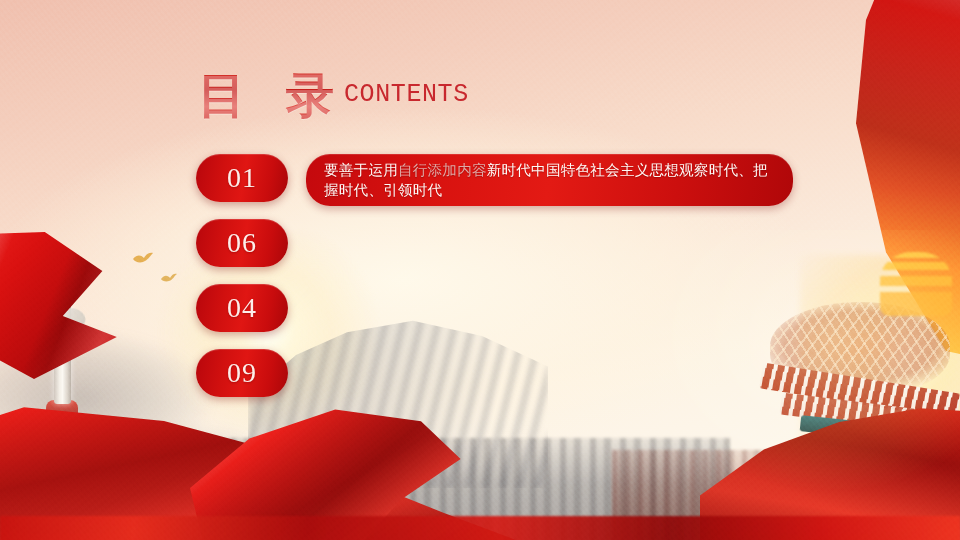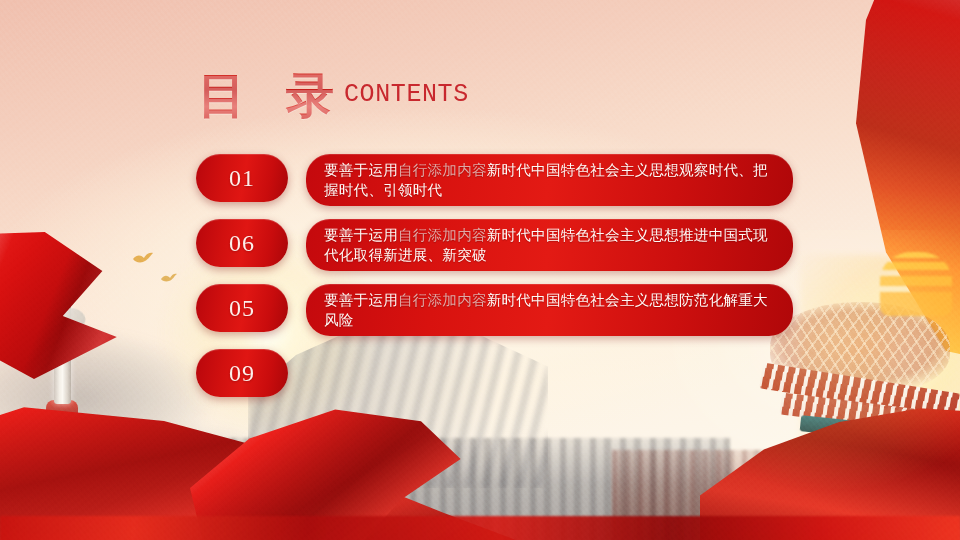--- a/index.html
+++ b/index.html
@@ -247,21 +247,21 @@
   }
   .badge{
     position:absolute; left:0; top:0; width:92px; height:48px;
     border-radius:24px;
     background:linear-gradient(100deg,#b8060c 0%, #d1100f 30%, #e01613 52%, #c90c0d 78%, #a90609 100%);
     box-shadow:0 3px 9px rgba(120,6,6,.34), inset 0 1px 0 rgba(255,255,255,.16);
     display:flex; align-items:center; justify-content:center;
   }
   .badge-num{
     font-family:"Liberation Serif", serif;
-    font-size:24px; color:#fdeeea; letter-spacing:1px; line-height:1;
+    font-size:28px; color:#fdeeea; letter-spacing:1px; line-height:1;
     text-shadow:0 1px 2px rgba(90,0,0,.35);
   }
   .bar{
     position:absolute; left:110px; top:0; width:487px; height:52px;
     border-radius:24px;
     background:linear-gradient(98deg,#c4090d 0%, #d8120f 26%, #e31a14 50%, #cc0f0e 76%, #b00709 100%);
     box-shadow:0 3px 9px rgba(120,6,6,.30), inset 0 1px 0 rgba(255,255,255,.13);
     display:flex; align-items:center;
     padding:0 16px 0 18px;
   }
@@ -342,32 +342,26 @@
         </div>
         <div class="bar">
           <span class="bar-text"><span>要善于运用</span><span class="ph">自行添加内容</span><span>新时代中国特色社会主义思想观察时代、把握时代、引领时代</span></span>
         </div>
       </div>
 
       <div class="toc-row">
         <div class="badge">
           <span class="badge-num">06</span>
         </div>
-        <div class="bar">
-          <span class="bar-text"><span>要善于运用</span><span class="ph">自行添加内容</span><span>新时代中国特色社会主义思想推进中国式现代化取得新进展、新突破</span></span>
-        </div>
       </div>
 
 
       <div class="toc-row">
         <div class="badge">
-          <span class="badge-num">05</span>
-        </div>
-        <div class="bar">
-          <span class="bar-text"><span>要善于运用</span><span class="ph">自行添加内容</span><span>新时代中国特色社会主义思想防范化解重大风险</span></span>
+          <span class="badge-num">04</span>
         </div>
       </div>
 
       <div class="toc-row">
         <div class="badge">
           <span class="badge-num">09</span>
         </div>
       </div>
 
     </div>

